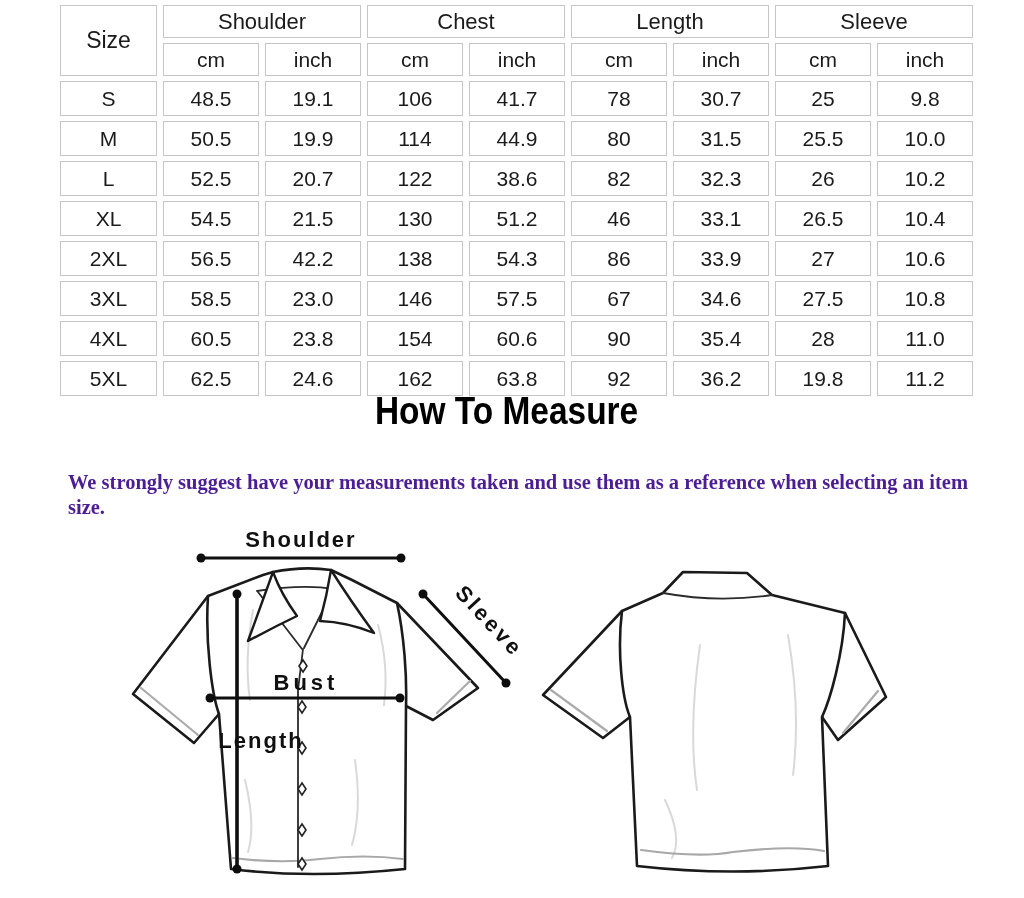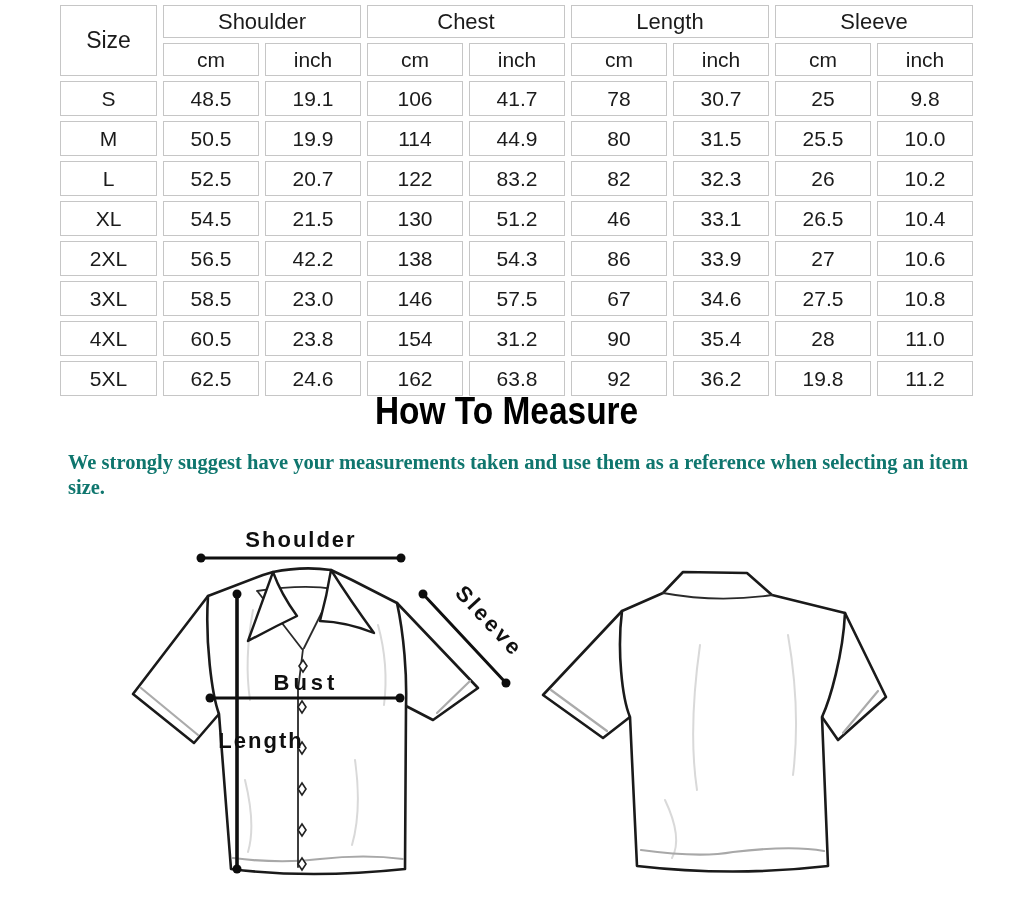--- a/index.html
+++ b/index.html
@@ -22,23 +22,23 @@
   td.cell{width:94px;font-size:21px;height:33px;}
   td.szcell{width:95px;font-size:21px;height:33px;}
   
   .howto{position:absolute;top:390px;left:0;width:1014px;text-align:center;}
   .howto span{
     display:inline-block;font-weight:700;font-size:38px;color:#000;
     transform:scaleX(0.88);font-family:"Liberation Sans",sans-serif;white-space:nowrap;
   }
   
   .intro{
-    position:absolute;left:68px;top:450px;width:930px;
+    position:absolute;left:68px;top:470px;width:930px;
     font-family:"Liberation Serif",serif;font-weight:700;
-    font-size:20.5px;line-height:25px;color:#0f766e;
+    font-size:20.5px;line-height:25px;color:#4c1d95;
   }
   
   svg.diagram{position:absolute;left:0;top:510px;}
   svg.diagram text{
     font-family:"Liberation Sans",sans-serif;font-weight:700;
     font-size:22px;fill:#101010;
   }
   .outline{fill:#ffffff;stroke:#1a1a1a;stroke-width:2.6;stroke-linejoin:round;stroke-linecap:round;}
   .inner{fill:none;stroke:#2a2a2a;stroke-width:1.8;stroke-linecap:round;}
   .seam{fill:none;stroke:#ababab;stroke-width:2.2;stroke-linecap:round;}
@@ -91,21 +91,21 @@
     <td class="cell">80</td>
     <td class="cell">31.5</td>
     <td class="cell">25.5</td>
     <td class="cell">10.0</td>
   </tr>
   <tr>
     <td class="szcell">L</td>
     <td class="cell">52.5</td>
     <td class="cell">20.7</td>
     <td class="cell">122</td>
-    <td class="cell">83.2</td>
+    <td class="cell">38.6</td>
     <td class="cell">82</td>
     <td class="cell">32.3</td>
     <td class="cell">26</td>
     <td class="cell">10.2</td>
   </tr>
   <tr>
     <td class="szcell">XL</td>
     <td class="cell">54.5</td>
     <td class="cell">21.5</td>
     <td class="cell">130</td>
@@ -135,21 +135,21 @@
     <td class="cell">67</td>
     <td class="cell">34.6</td>
     <td class="cell">27.5</td>
     <td class="cell">10.8</td>
   </tr>
   <tr>
     <td class="szcell">4XL</td>
     <td class="cell">60.5</td>
     <td class="cell">23.8</td>
     <td class="cell">154</td>
-    <td class="cell">31.2</td>
+    <td class="cell">60.6</td>
     <td class="cell">90</td>
     <td class="cell">35.4</td>
     <td class="cell">28</td>
     <td class="cell">11.0</td>
   </tr>
   <tr>
     <td class="szcell">5XL</td>
     <td class="cell">62.5</td>
     <td class="cell">24.6</td>
     <td class="cell">162</td>

